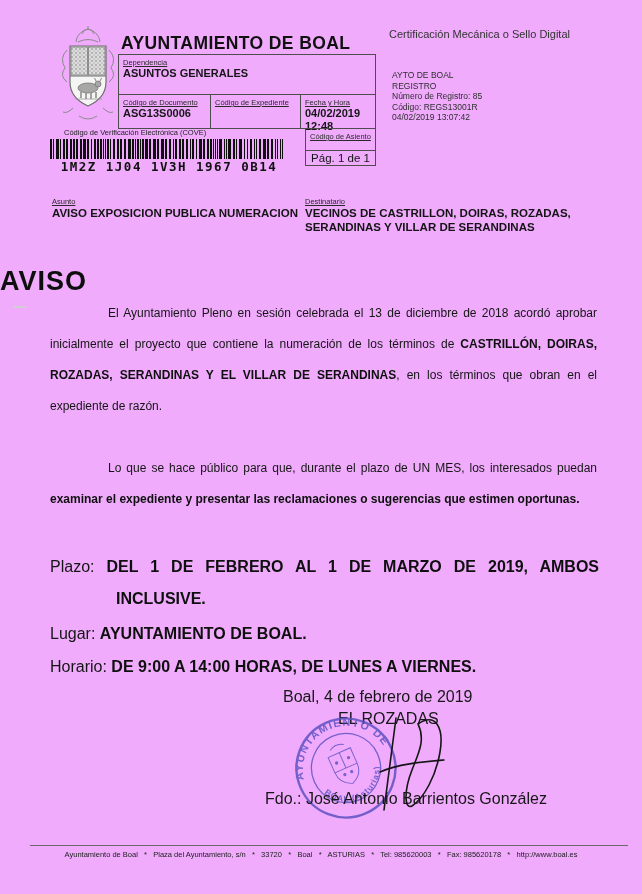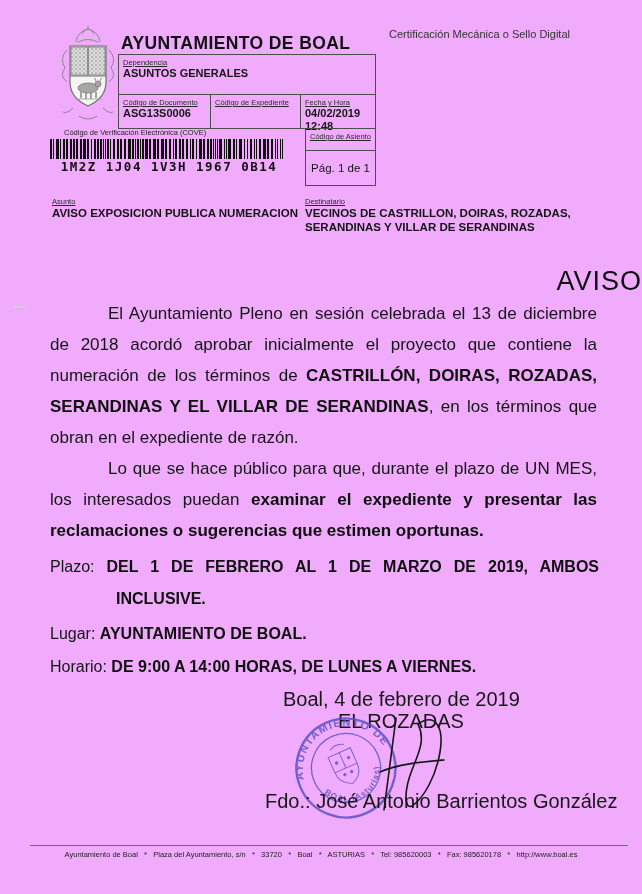--- a/index.html
+++ b/index.html
@@ -13,29 +13,29 @@
   .cell { border:1px solid #4d4d4d; box-sizing:border-box; padding:3px 4px; background:transparent; }
   .doc-title { font-size:17.5px; font-weight:bold; letter-spacing:.4px; color:#111; }
   .cert-label { font-size:11px; color:#333; }
   .registro { font-size:8.5px; line-height:10.5px; color:#2e2e2e; }
   .cove-label { font-size:7.5px; color:#222;margin-left:12px; }
   .cove-value {
     width:238px; text-align:center; font-family:"DejaVu Sans Mono", monospace;
     font-weight:bold; font-size:12.5px; letter-spacing:1.5px; color:#101010;
   }
   .meta-val { font-weight:bold; font-size:11.5px; line-height:14px; color:#141414; }
-  .aviso-title { width:642px; text-align:right; font-size:27px; font-weight:normal; letter-spacing:1px; color:#0e0e0e; }
+  .aviso-title { width:642px; text-align:left; font-size:27px; font-weight:bold; letter-spacing:1px; color:#0e0e0e; }
   .body-par {
-    width:547px; font-size:17px; line-height:31px; text-align:justify;
+    width:547px; font-size:12px; line-height:31px; text-align:justify;
     text-indent:58px; color:#151515;
   }
   .body-par b, .fact-line b { color:#0f0f0f; }
   .fact-line { width:549px; font-size:16px; line-height:31.5px; color:#151515; }
   .fact-wrap { text-align:justify; padding-left:66px; text-indent:-66px; box-sizing:border-box; }
-  .sig-text { font-size:20px; color:#171717; }
+  .sig-text { font-size:16px; color:#171717; }
   .pag-cell { display:flex; align-items:center; justify-content:center; font-size:11.5px; color:#141414; padding:0; }
   .footer-rule { width:598px; border-top:1.2px solid #6a6a6a; }
   .footer-text { width:642px; text-align:center; font-size:7.5px; color:#222; white-space:pre; }
   .artifact { background:#cfcfcf; }
   svg text { font-family:"Liberation Sans", sans-serif; }
 </style>
 </head>
 <body>
 
 <div class="page">
@@ -73,20 +73,27 @@
       <path d="M41 57 l-1.5 -3 M45 57 l1.5 -3" stroke="#777" stroke-width="0.9" fill="none"></path>
       <path d="M26 68 v6 M31 69 v6 M36 69 v6 M41 68 v6" stroke="#777" stroke-width="1.3"></path>
       <line x1="20" y1="75" x2="47" y2="75" stroke="#9a9a9a" stroke-width="0.8"></line>
     </g>
   </svg>
 
   <div class="abs doc-title" style="left:121px;top:33px">AYUNTAMIENTO DE BOAL</div>
 
   <div class="abs cert-label" style="left:389px;top:28px">Certificación Mecánica o Sello Digital</div>
 
+  <div class="abs registro" style="left:392px;top:70px">
+    <div>AYTO DE BOAL</div>
+    <div>REGISTRO</div>
+    <div>Número de Registro: 85</div>
+    <div>Código: REGS13001R</div>
+    <div>04/02/2019 13:07:42</div>
+  </div>
 
   <div class="abs cell" style="left:118px;top:54px;width:258px;height:41px">
     <div class="lab">Dependencia</div>
     <div class="val">ASUNTOS GENERALES</div>
   </div>
   <div class="abs cell" style="left:118px;top:94px;width:93px;height:35px">
     <div class="lab">Código de Documento</div>
     <div class="val">ASG13S0006</div>
   </div>
   <div class="abs cell" style="left:210px;top:94px;width:91px;height:35px">
@@ -173,21 +180,21 @@
         <rect x="227" y="0" width="1" height="20"></rect>
         <rect x="230" y="0" width="1" height="20"></rect>
         <rect x="232" y="0" width="1" height="20"></rect>
       </g>
   </svg>
   <div class="abs cove-value" style="left:50px;top:159px">1M2Z 1J04 1V3H 1967 0B14</div>
 
   <div class="abs cell" style="left:305px;top:128px;width:71px;height:23px">
     <div class="lab">Código de Asiento</div>
   </div>
-  <div class="abs cell pag-cell" style="left:305px;top:150px;width:71px;height:36px">Pág. 1 de 1</div>
+  <div class="abs cell pag-cell" style="left:305px;top:150px;width:71px;height:16px">Pág. 1 de 1</div>
 
   <div class="abs lab" style="left:52px;top:197px">Asunto</div>
   <div class="abs meta-val" style="left:52px;top:206px;width:250px">AVISO EXPOSICION PUBLICA NUMERACION</div>
   <div class="abs lab" style="left:305px;top:197px">Destinatario</div>
   <div class="abs meta-val" style="left:305px;top:206px;width:288px">VECINOS DE CASTRILLON, DOIRAS, ROZADAS, SERANDINAS Y VILLAR DE SERANDINAS</div>
 
   <div class="abs artifact" style="left:13px;top:306px;width:13px;height:2px"></div>
 
   <div class="abs aviso-title" style="left:0;top:266px">AVISO</div>
 

